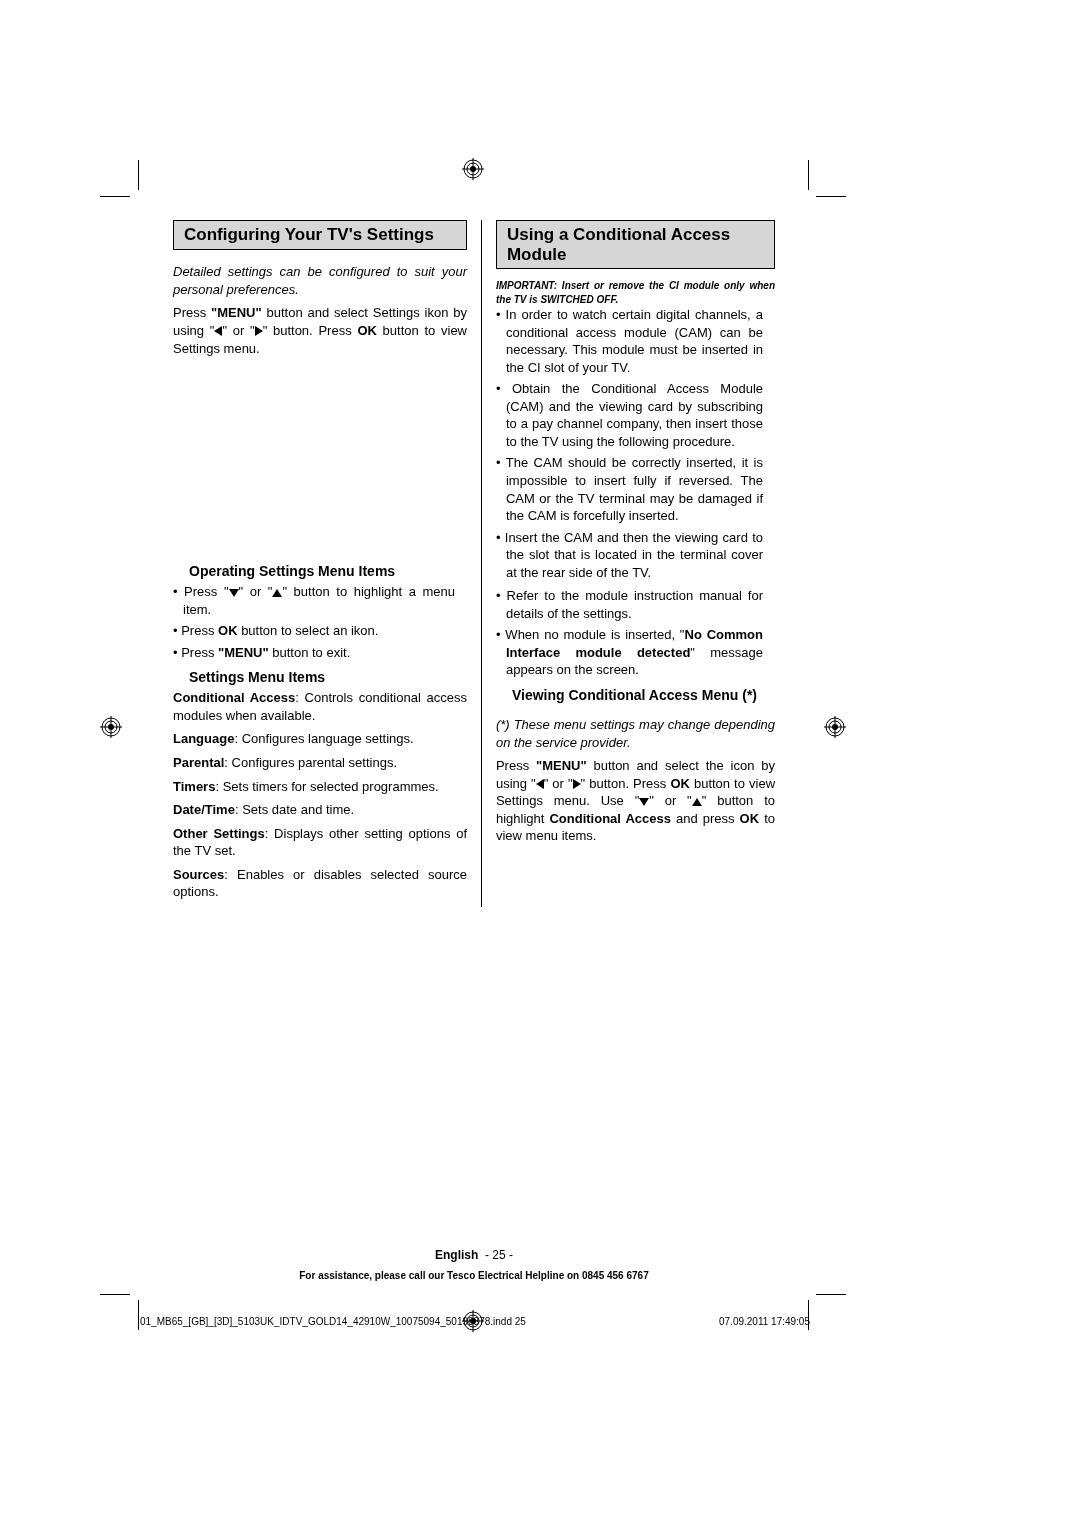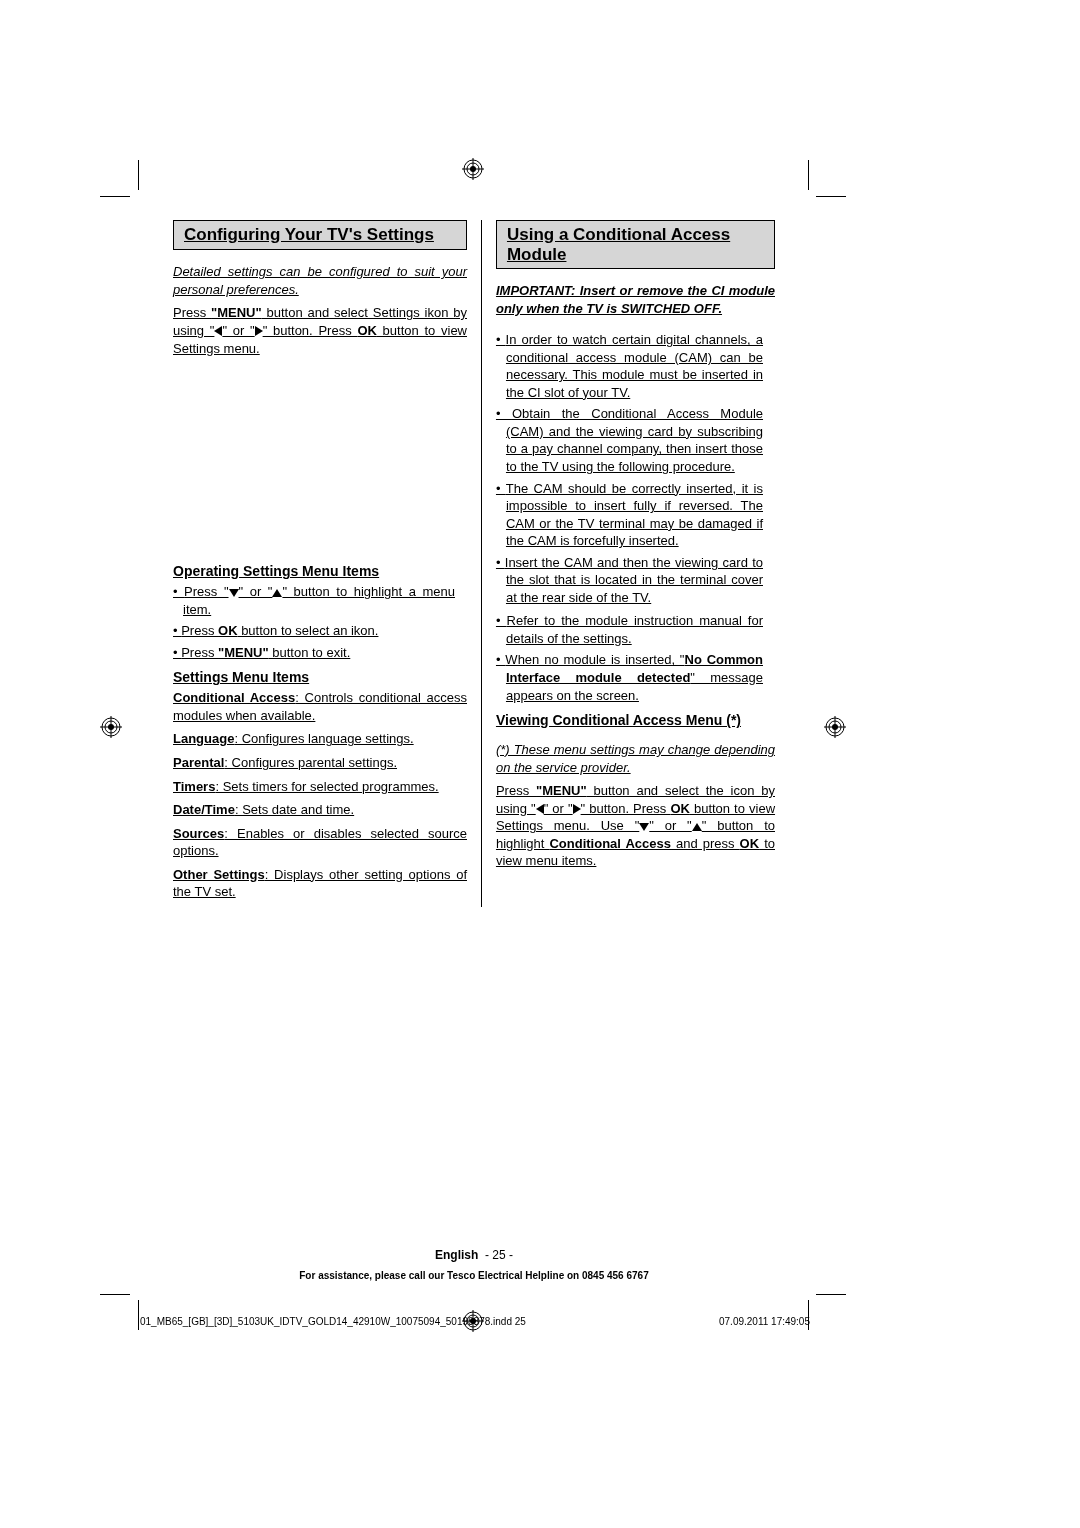--- a/index.html
+++ b/index.html
@@ -31,21 +31,20 @@
     left: 173px;
     top: 220px;
     width: 602px;
   }
   .two-col {
     display: flex;
     gap: 14px;
   }
   .col {
     width: 294px;
-    text-decoration: underline;
   }
   .divider {
     width: 1px;
     background: #000;
     align-self: stretch;
     min-height: 650px;
   }
   .section-title {
     background: #d6d6d6;
     border: 1px solid #000;
@@ -58,35 +57,35 @@
   .italic {
     font-style: italic;
     font-size: 13px;
     line-height: 1.35;
     text-align: justify;
     margin-bottom: 6px;
   }
   .bold-italic {
     font-style: italic;
     font-weight: bold;
-    font-size: 13px;
-    line-height: 1.35;
-    text-align: justify;
-    margin-bottom: 14px;
+    font-size: 10px;
+    line-height: 1.35;
+    text-align: justify;
+    margin-bottom: 0;
   }
   p.body {
     font-size: 13px;
     line-height: 1.35;
     text-align: justify;
     margin: 0 0 6px 0;
   }
   .subhead {
     font-weight: bold;
     font-size: 14px;
-    margin: 8px 0 4px 0;
+    margin: 8px 0 4px 16px;
   }
   ul.bullets {
     list-style: none;
     padding: 0;
     margin: 0 12px 6px 0;
   }
   ul.bullets li {
     font-size: 13px;
     line-height: 1.35;
     text-align: justify;
@@ -225,22 +224,22 @@
             <span>Press </span><b>"MENU"</b><span> button to exit.</span>
           </li>
         </ul>
 
         <div class="subhead">Settings Menu Items</div>
         <p class="body"><b>Conditional Access</b><span>: Controls conditional access modules when available.</span></p>
         <p class="body"><b>Language</b><span>: Conﬁgures language settings.</span></p>
         <p class="body"><b>Parental</b><span>: Conﬁgures parental settings.</span></p>
         <p class="body"><b>Timers</b><span>: Sets timers for selected programmes.</span></p>
         <p class="body"><b>Date/Time</b><span>: Sets date and time.</span></p>
+        <p class="body"><b>Other Settings</b><span>: Displays other setting options of the TV set.</span></p>
         <p class="body"><b>Sources</b><span>: Enables or disables selected source options.</span></p>
-        <p class="body"><b>Other Settings</b><span>: Displays other setting options of the TV set.</span></p>
       </div>
 
       <div class="divider"></div>
 
       <div class="col">
         <div class="section-title" style="line-height:1.15;">Using a Conditional Access Module</div>
         <p class="bold-italic">IMPORTANT: Insert or remove the CI module only when the TV is SWITCHED OFF.</p>
         <ul class="bullets">
           <li>In order to watch certain digital channels, a conditional access module (CAM) can be necessary. This module must be inserted in the CI slot of your TV.</li>
           <li>Obtain the Conditional Access Module (CAM) and the viewing card by subscribing to a pay channel company, then insert those to the TV using the following procedure.</li>

